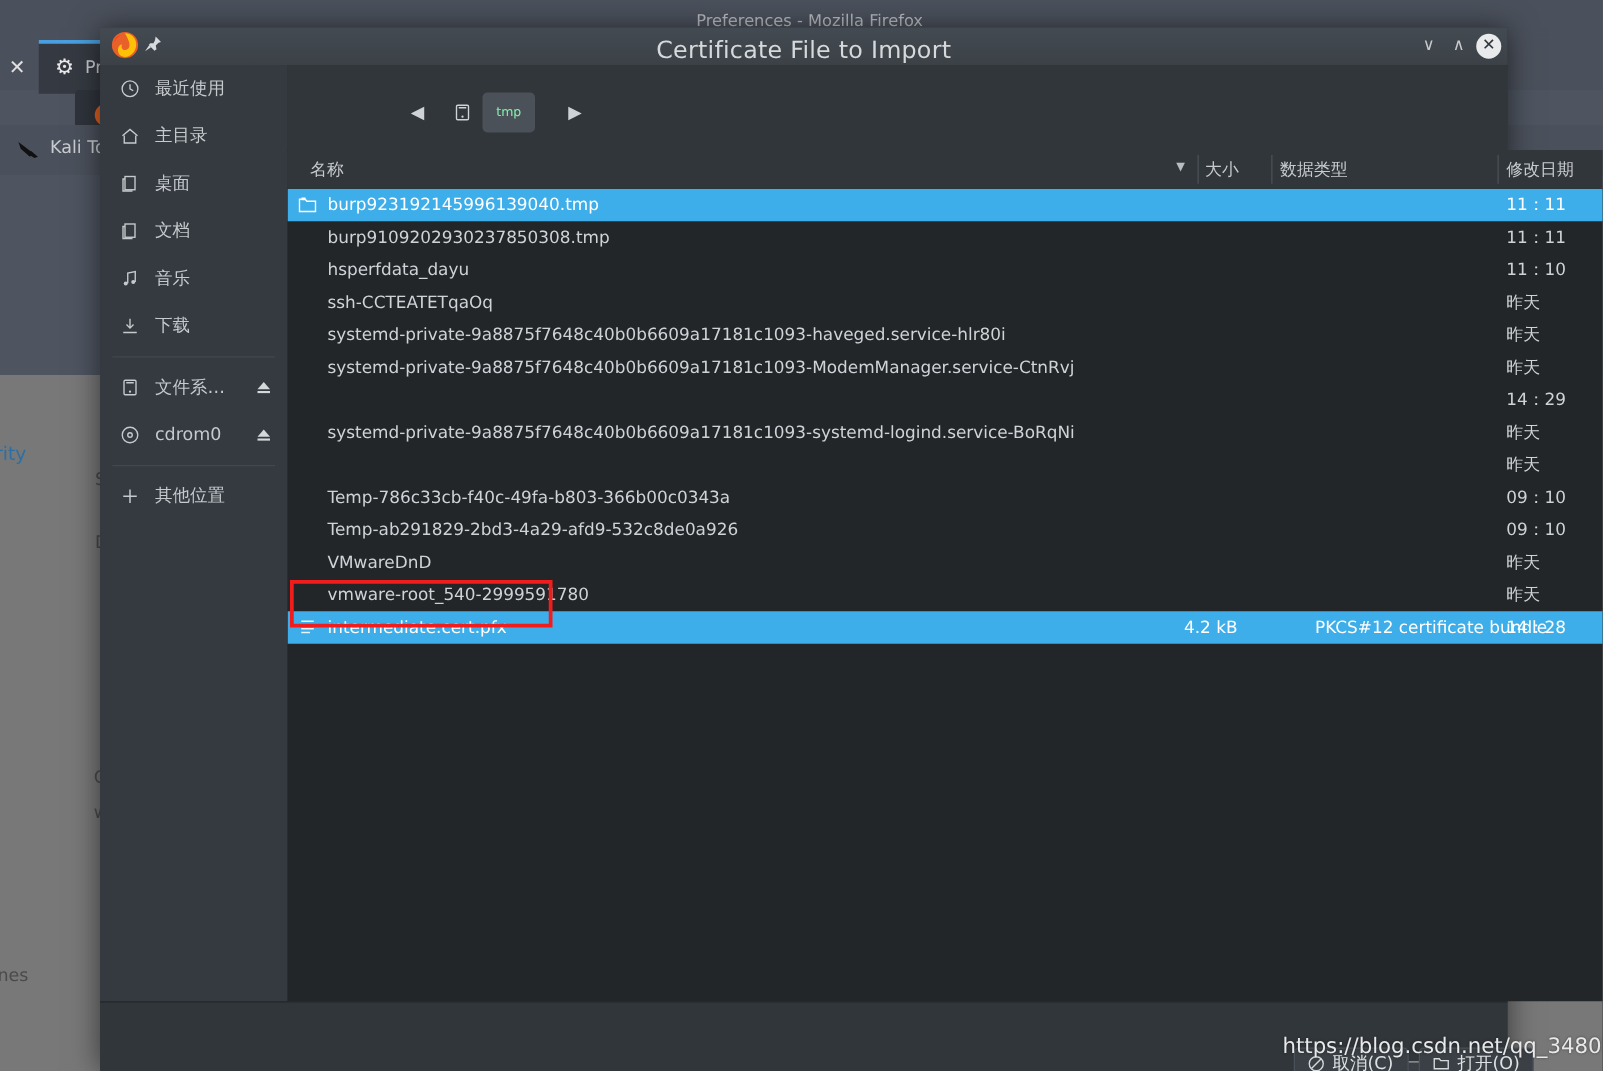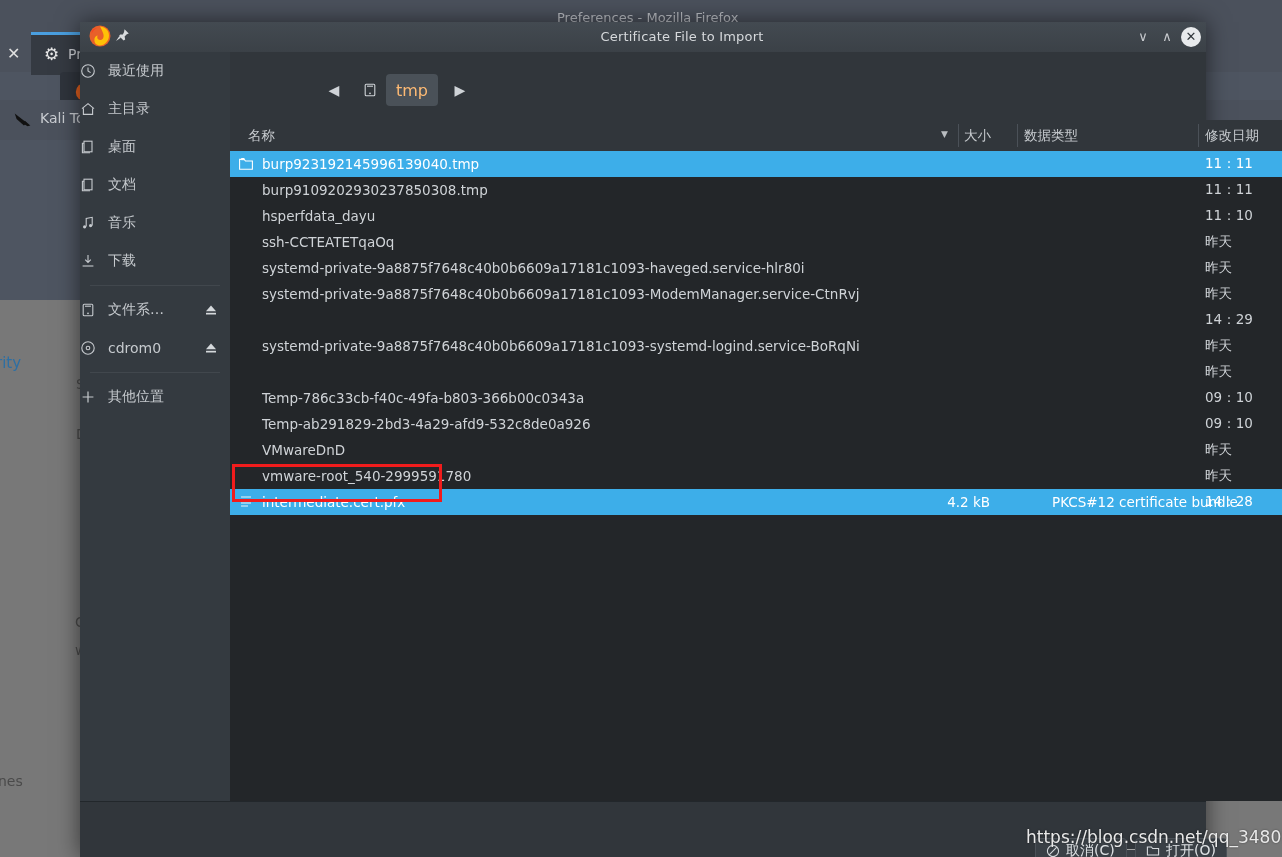--- a/index.html
+++ b/index.html
@@ -35,55 +35,55 @@
     background:#31363b;
     box-shadow:0 0 22px rgba(0,0,0,.55);
   }
   #dialog-titlebar{
     position:absolute;left:0;top:0;width:1126px;height:30px;
     background:linear-gradient(#434a51,#3b4147);
     border-bottom:1px solid #262b2f;
   }
   #dialog-title{
     position:absolute;left:0;top:7px;width:1126px;text-align:center;
-    font-size:13px;color:#d6d9dc;letter-spacing:.2px;margin-left:39px;
+    font-size:19px;color:#d6d9dc;letter-spacing:.2px;
   }
   .win-btn{position:absolute;top:5px;width:20px;height:20px;text-align:center;line-height:20px;
            font-size:13px;color:#c7cace;cursor:default;}
   #win-min{left:1053px;}
   #win-max{left:1077px;}
   #win-close{left:1101px;width:20px;height:20px;border-radius:50%;background:#e8eaec;color:#31363b;font-size:13px;font-weight:bold;line-height:20px;}
 
   
   #dlg-appicon{position:absolute;left:8px;top:2px;width:24px;height:24px;}
   #dlg-pin{position:absolute;left:34px;top:6px;width:16px;height:16px;}
 
   
   #places{
     position:absolute;left:0;top:30px;width:150px;height:749px;background:#343a40;
     border-right:1px solid #2a2f34;
   }
   .place{
-    position:relative;height:38px;display:flex;align-items:center;
+    position:relative;height:38px;display:flex;align-items:center;padding-left:16px;
     color:#c6cace;font-size:14px;cursor:default;
   }
   .place .pic{width:22px;flex:0 0 22px;display:flex;align-items:center;justify-content:flex-start;}
   .place .lbl{margin-left:6px;white-space:nowrap;overflow:hidden;}
   .place .eject{position:absolute;right:12px;top:50%;transform:translateY(-50%);}
   .places-sep{height:1px;background:#41474d;margin:5px 10px 5px 10px;}
   svg{display:block;}
 
   
   #pathbar{position:absolute;left:150px;top:30px;width:976px;height:68px;background:#31363b;
            border-bottom:1px solid #21262a;}
   .path-btn{position:absolute;top:22px;height:32px;display:flex;align-items:center;justify-content:center;color:#cfd3d7;cursor:default;}
   #path-back{left:90px;width:28px;font-size:14px;}
   #path-fwd{left:216px;width:28px;font-size:14px;}
   #path-root{left:126px;width:28px;}
-  #path-crumb{left:156px;width:52px;background:#4a5158;border-radius:4px;font-size:16px;color:#fdba74;}
+  #path-crumb{left:156px;width:42px;background:#4a5158;border-radius:4px;font-size:10px;color:#86efac;}
 
   
   #colhead{position:absolute;left:150px;top:98px;width:1056px;height:31px;background:#31363b;
            border-bottom:1px solid #21262a;}
   .col{position:absolute;top:0;height:31px;display:flex;align-items:center;color:#c7cbcf;font-size:13.5px;}
   .col-div{position:absolute;top:4px;height:23px;width:1px;background:#4b5158;}
   #col-name{left:18px;}
   #col-sortarrow{position:absolute;left:711px;top:9px;font-size:9px;color:#b9bdc1;}
   #col-size{left:734px;text-align:right;}
   #col-type{left:794px;}

